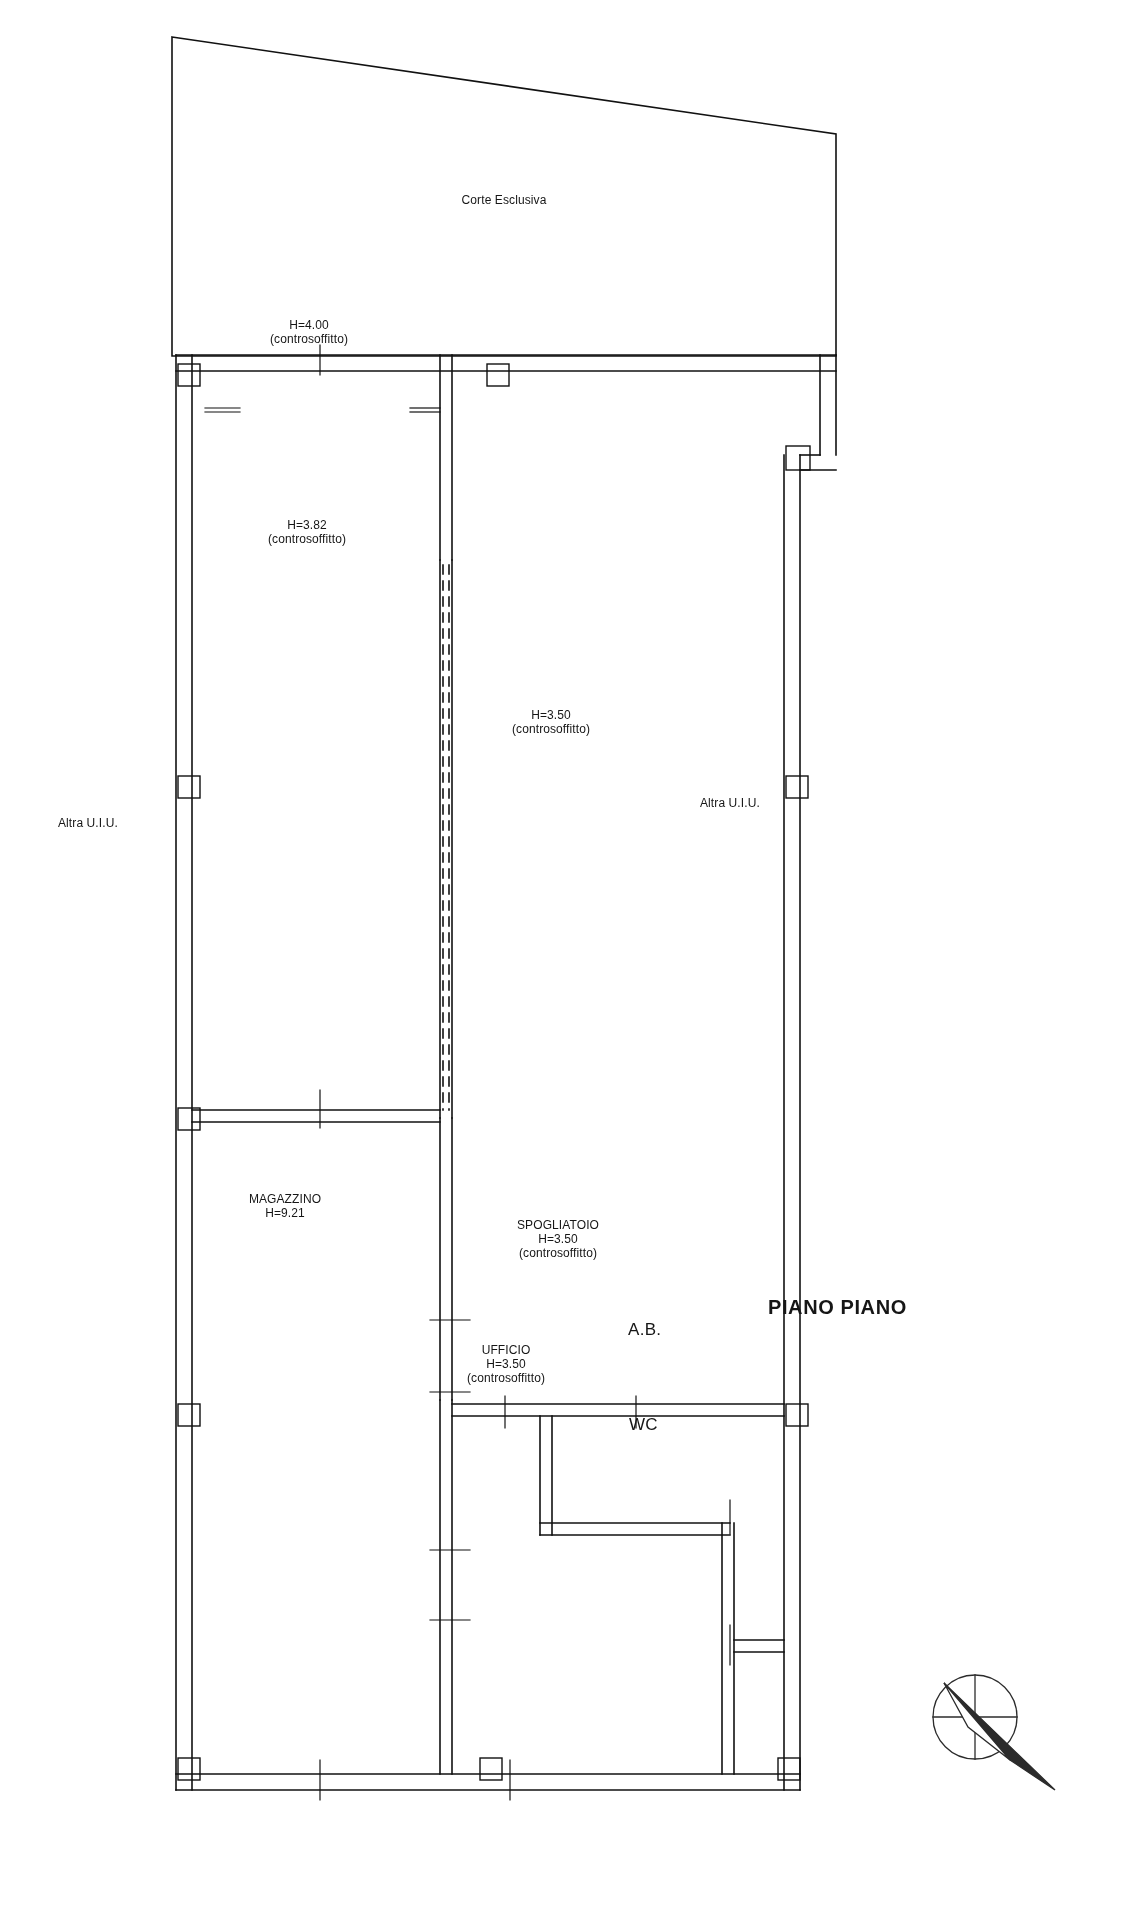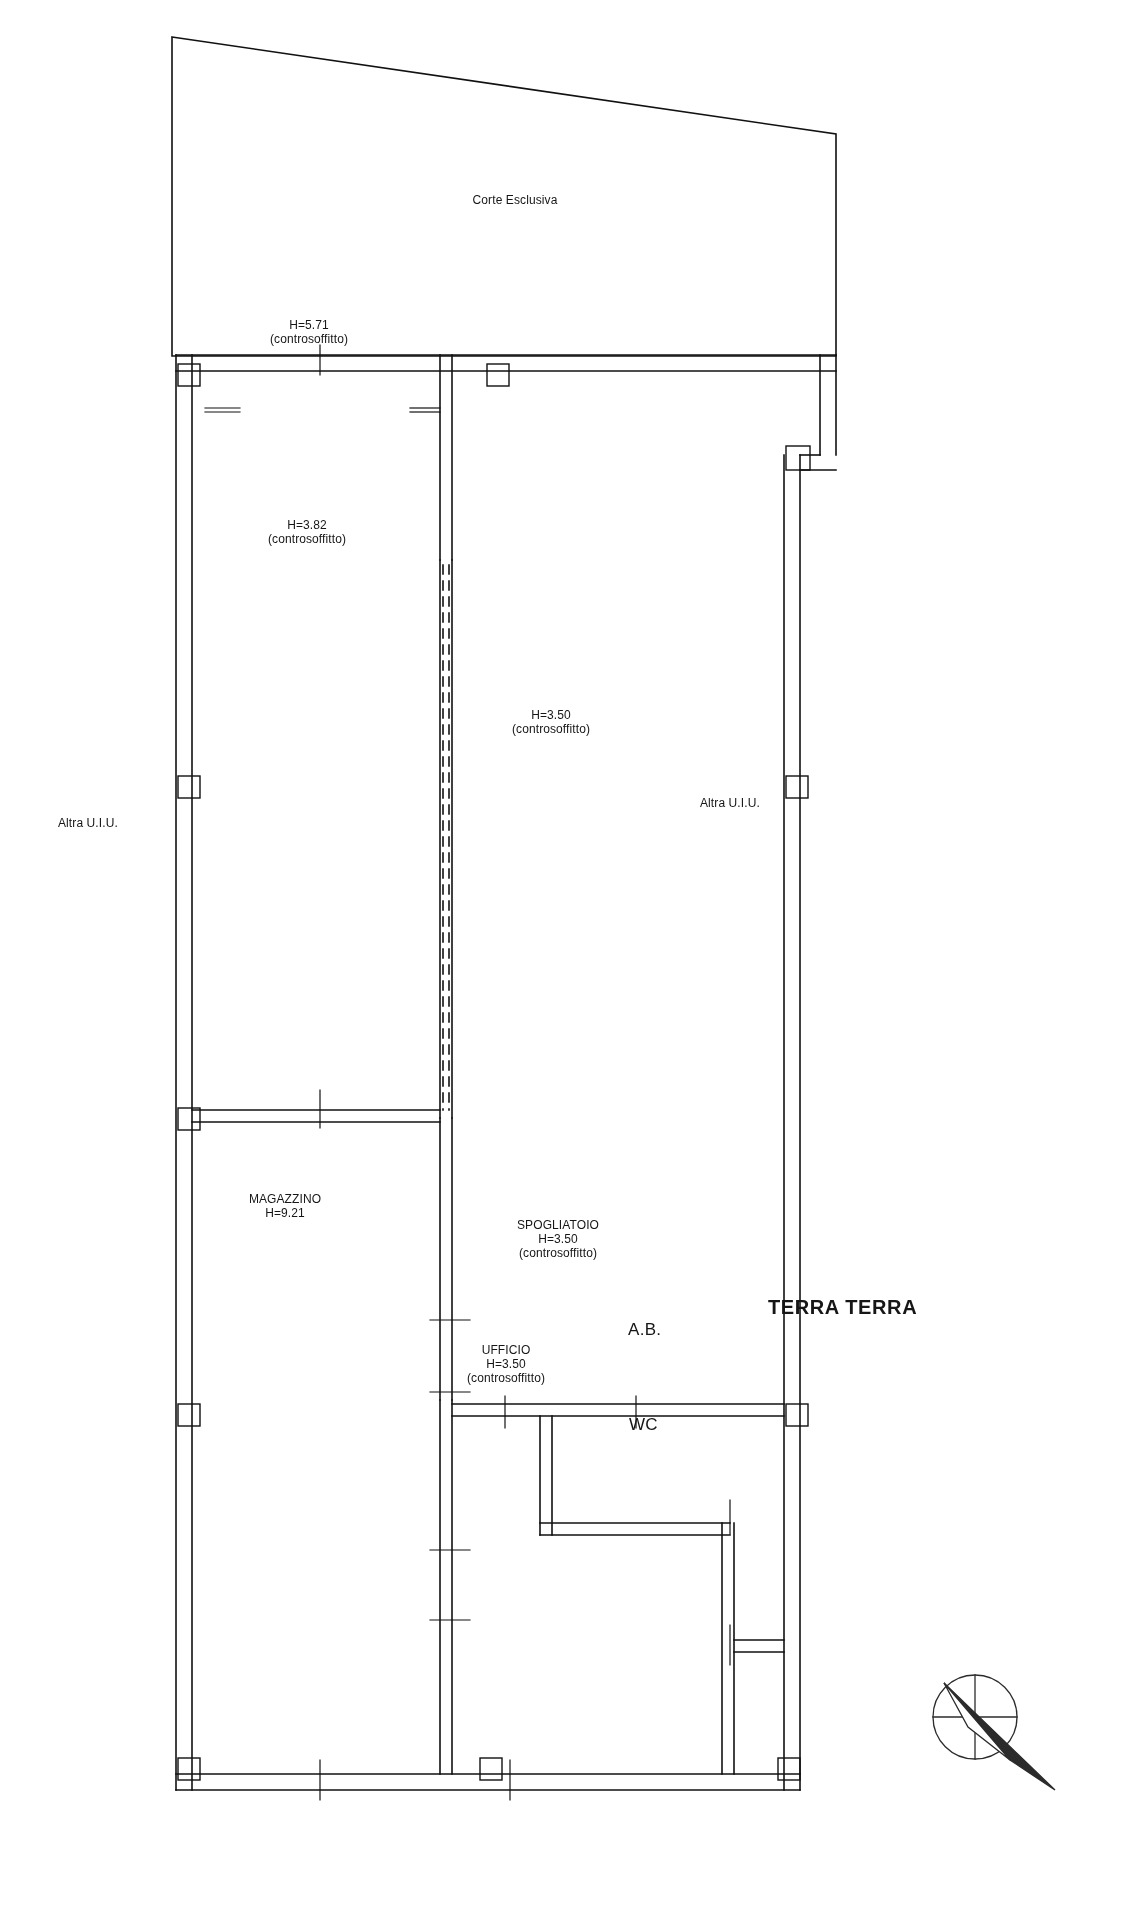--- a/index.html
+++ b/index.html
@@ -30,21 +30,20 @@
     position: absolute;
     font-size: 12px;
     line-height: 14px;
     letter-spacing: 0.1px;
     white-space: nowrap;
     color: #161616;
   }
   .lbl.center {
     text-align: center;
     transform: translateX(-50%);
-    margin-left: 11px;
   }
   .lbl.big {
     font-size: 20px;
     font-weight: bold;
     letter-spacing: 0.6px;
   }
   .lbl.room {
     font-size: 17px;
     letter-spacing: 0.3px;
   }
@@ -170,21 +169,21 @@
         <path d="M944 1683 L1055 1790 L1010 1760 Z" fill="#2b2b2b" stroke="#2b2b2b"></path>
         <path d="M944 1683 L1010 1760 L968 1727 Z" fill="#ffffff" stroke="#2b2b2b"></path>
       </g>
 
     </g>
   </svg>
 
   <div class="lbl center" style="left:504px; top:193px;">Corte Esclusiva</div>
 
   <div class="lbl multiline" style="left:229px; top:318px; width:160px;">
-    <div>H=5.71</div>
+    <div>H=4.00</div>
     <div>(controsoffitto)</div>
   </div>
 
   <div class="lbl multiline" style="left:222px; top:518px; width:170px;">
     <div>H=3.82</div>
     <div>(controsoffitto)</div>
   </div>
 
   <div class="lbl multiline" style="left:466px; top:708px; width:170px;">
     <div>H=3.50</div>
@@ -209,15 +208,15 @@
   <div class="lbl multiline" style="left:406px; top:1343px; width:200px;">
     <div class="room">UFFICIO</div>
     <div>H=3.50</div>
     <div>(controsoffitto)</div>
   </div>
 
   <div class="lbl room" style="left:628px; top:1323px;">A.B.</div>
 
   <div class="lbl room" style="left:629px; top:1418px;">WC</div>
 
-  <div class="lbl big" style="left:768px; top:1300px;">TERRA TERRA</div>
+  <div class="lbl big" style="left:768px; top:1300px;">PIANO PIANO</div>
 
 </div>
 
 </body></html>

